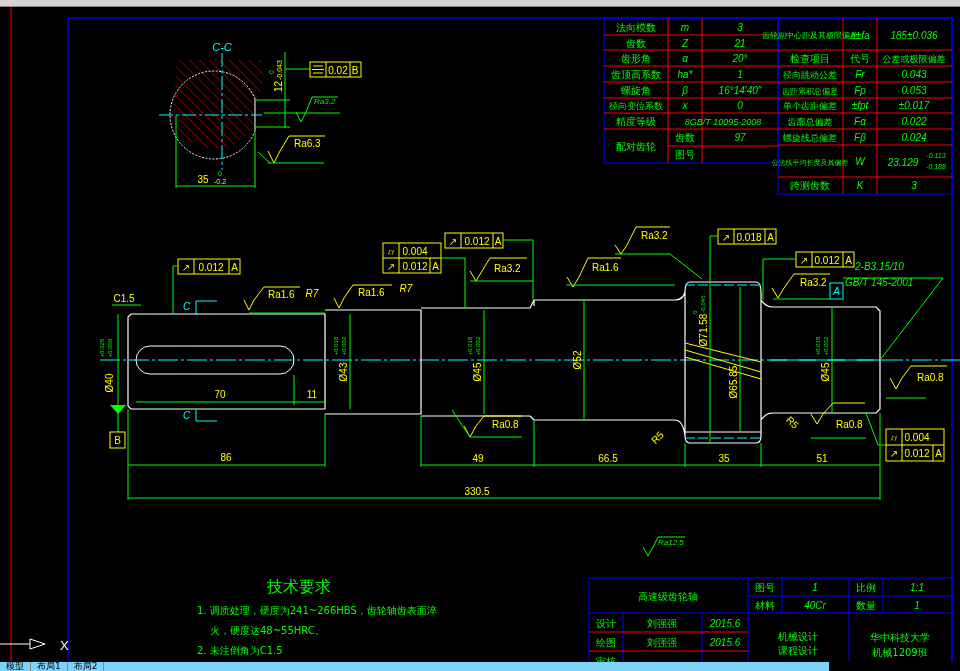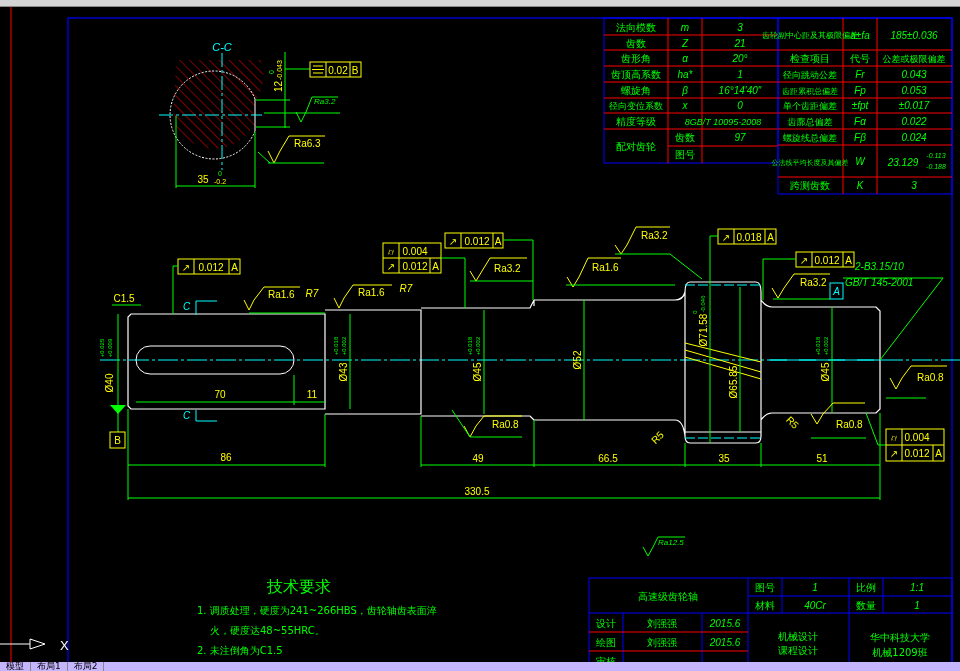--- a/index.html
+++ b/index.html
@@ -1,19 +1,19 @@
 <!DOCTYPE html>
 <html><head>
 <meta charset="utf-8">
 <style>
   html, body { margin:0; padding:0; background:#000; }
   body { width:960px; height:671px; position:relative; overflow:hidden; font-family:"DejaVu Sans", sans-serif; }
   #topbar { position:absolute; left:0; top:0; width:960px; height:6px; background:#d4d4d4; border-bottom:1px solid #888; }
   #canvas { position:absolute; left:0; top:7px; width:960px; height:655px; }
-  #tabs { position:absolute; left:0; top:662px; width:960px; height:9px; background:#c4b5fd; font-size:9px; line-height:9px; color:#000; overflow:hidden; }
+  #tabs { position:absolute; left:0; top:662px; width:829px; height:9px; background:#7dd3fc; font-size:9px; line-height:9px; color:#000; overflow:hidden; }
   #tabs span { display:inline-block; padding:0 6px; border-right:1px solid #888; }
   svg text { font-family:"Liberation Sans", sans-serif; }
   .cn { font-family:"DejaVu Sans", sans-serif; }
 </style>
 </head>
 <body>
 
 <div id="topbar"></div>
 
 <svg id="canvas" viewBox="0 7 960 655" width="960" height="655" xmlns="http://www.w3.org/2000/svg">

